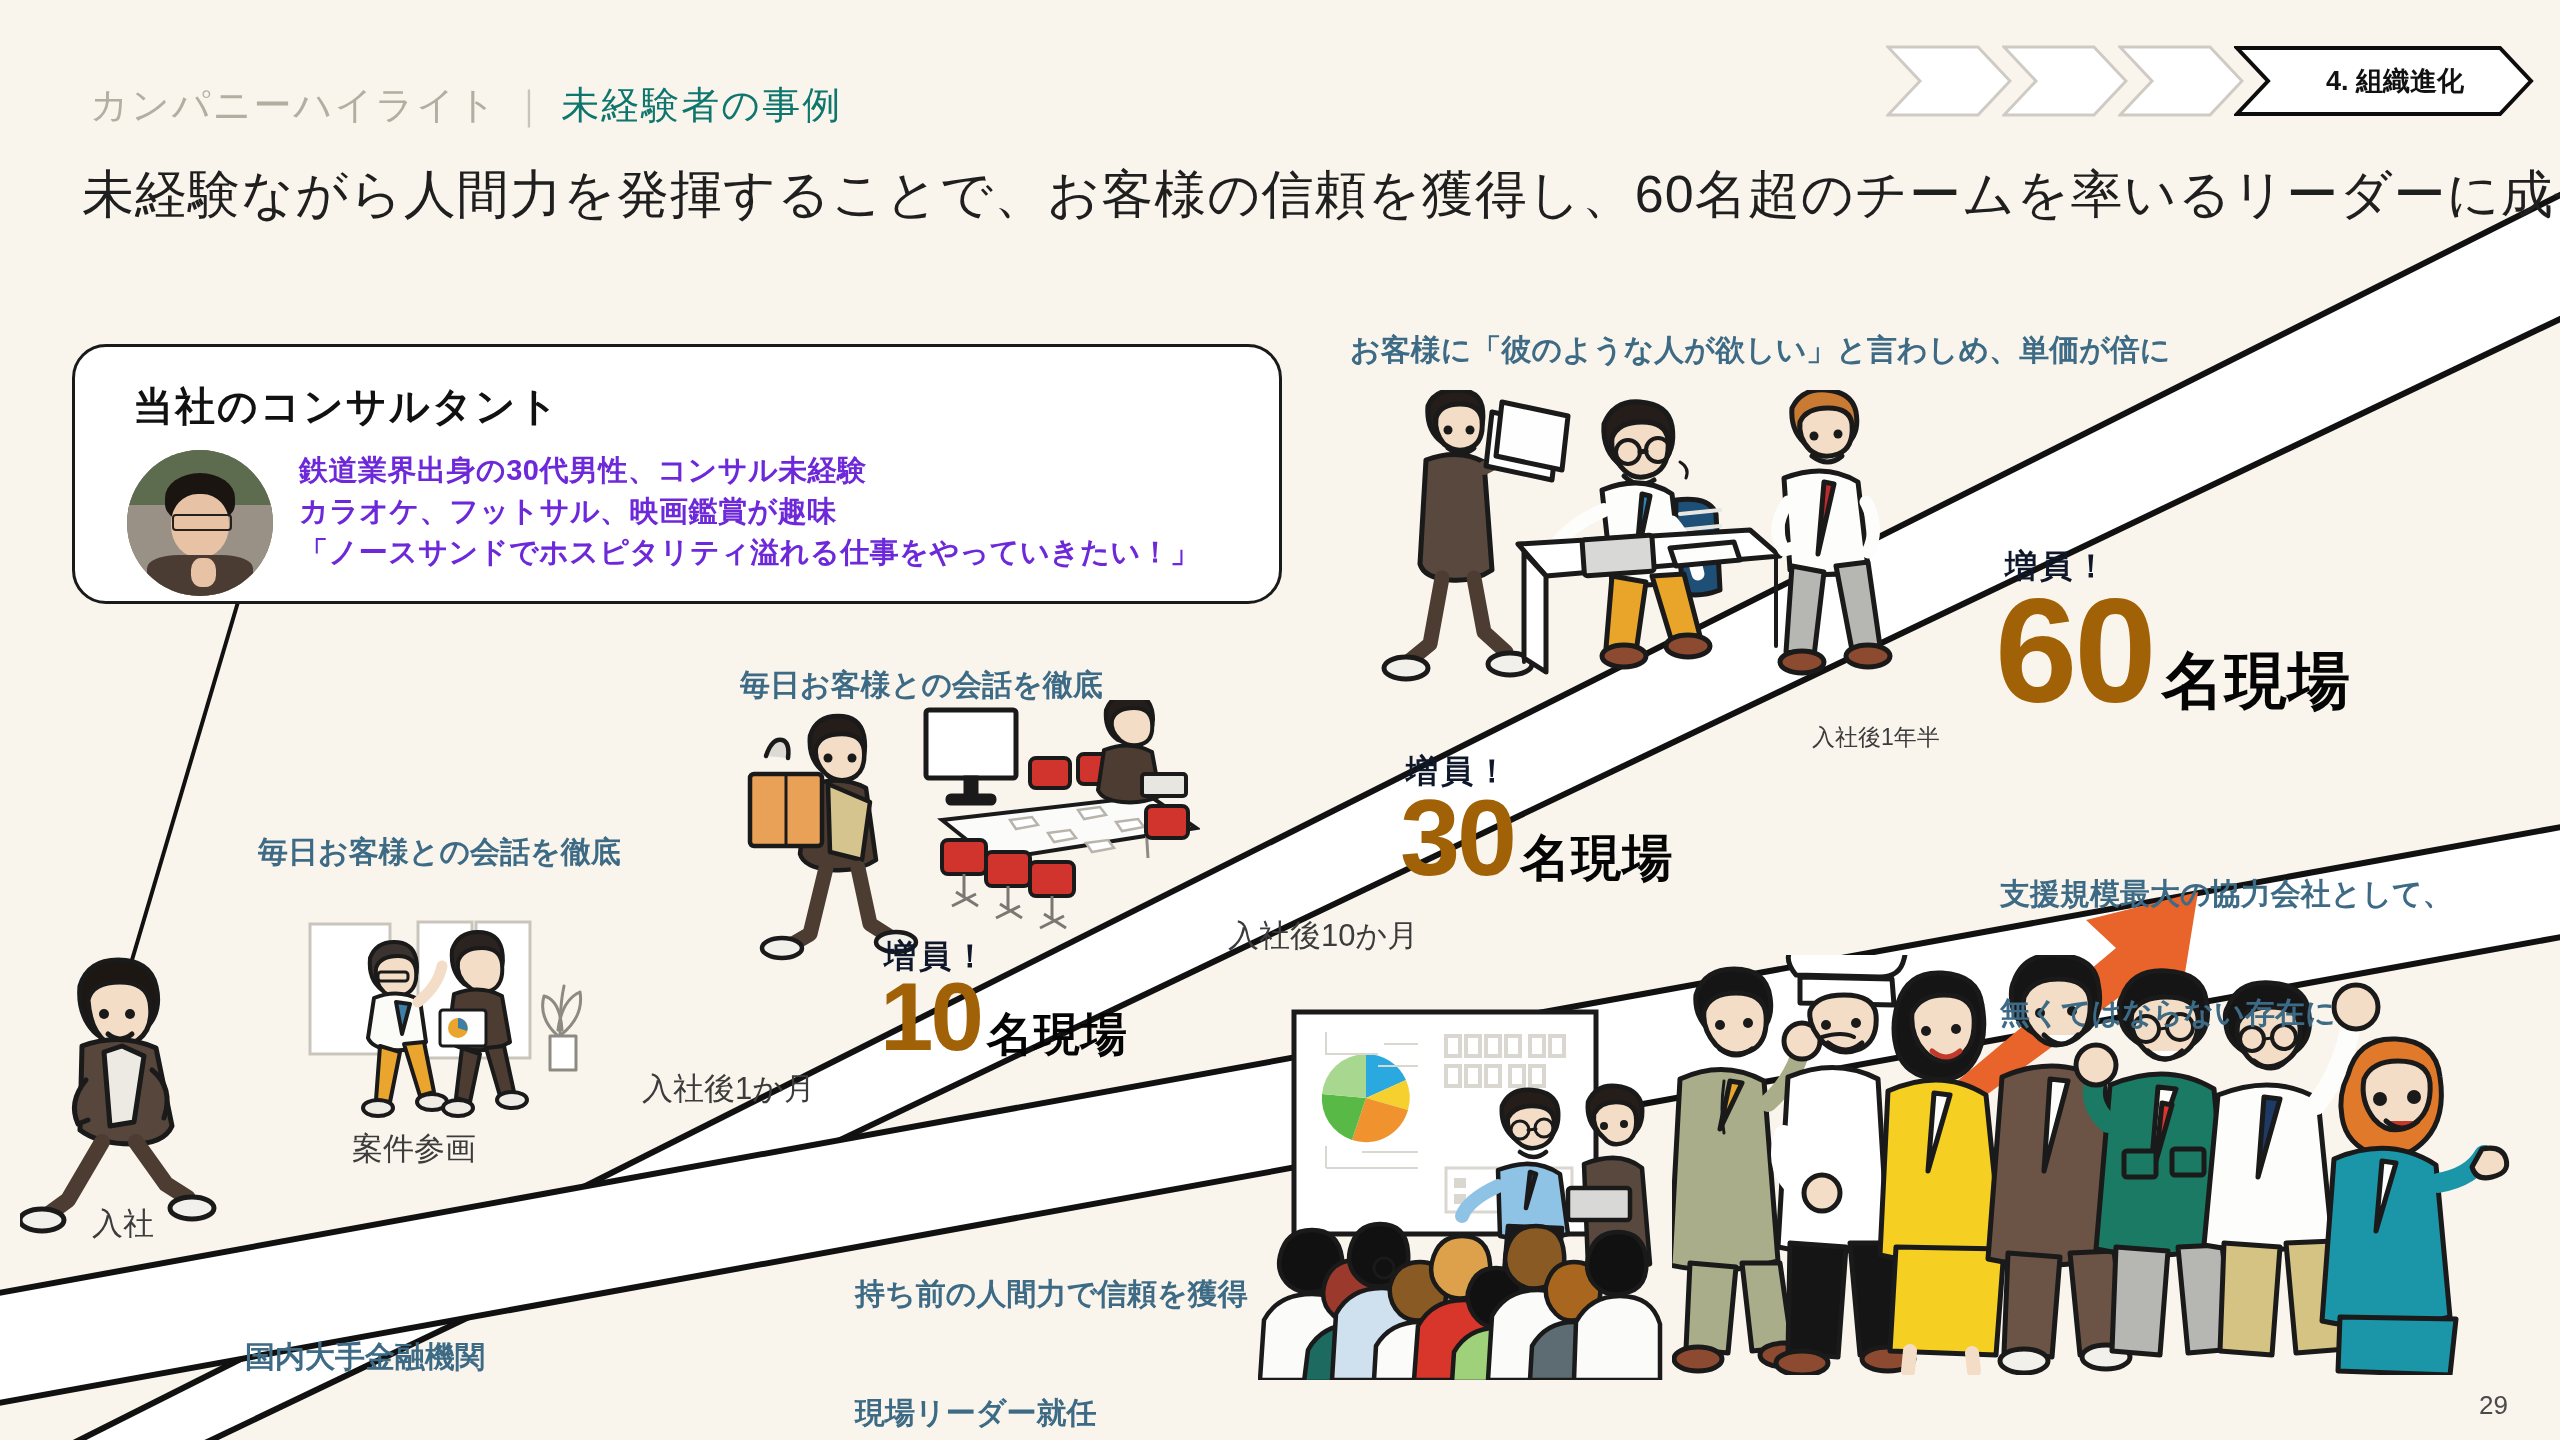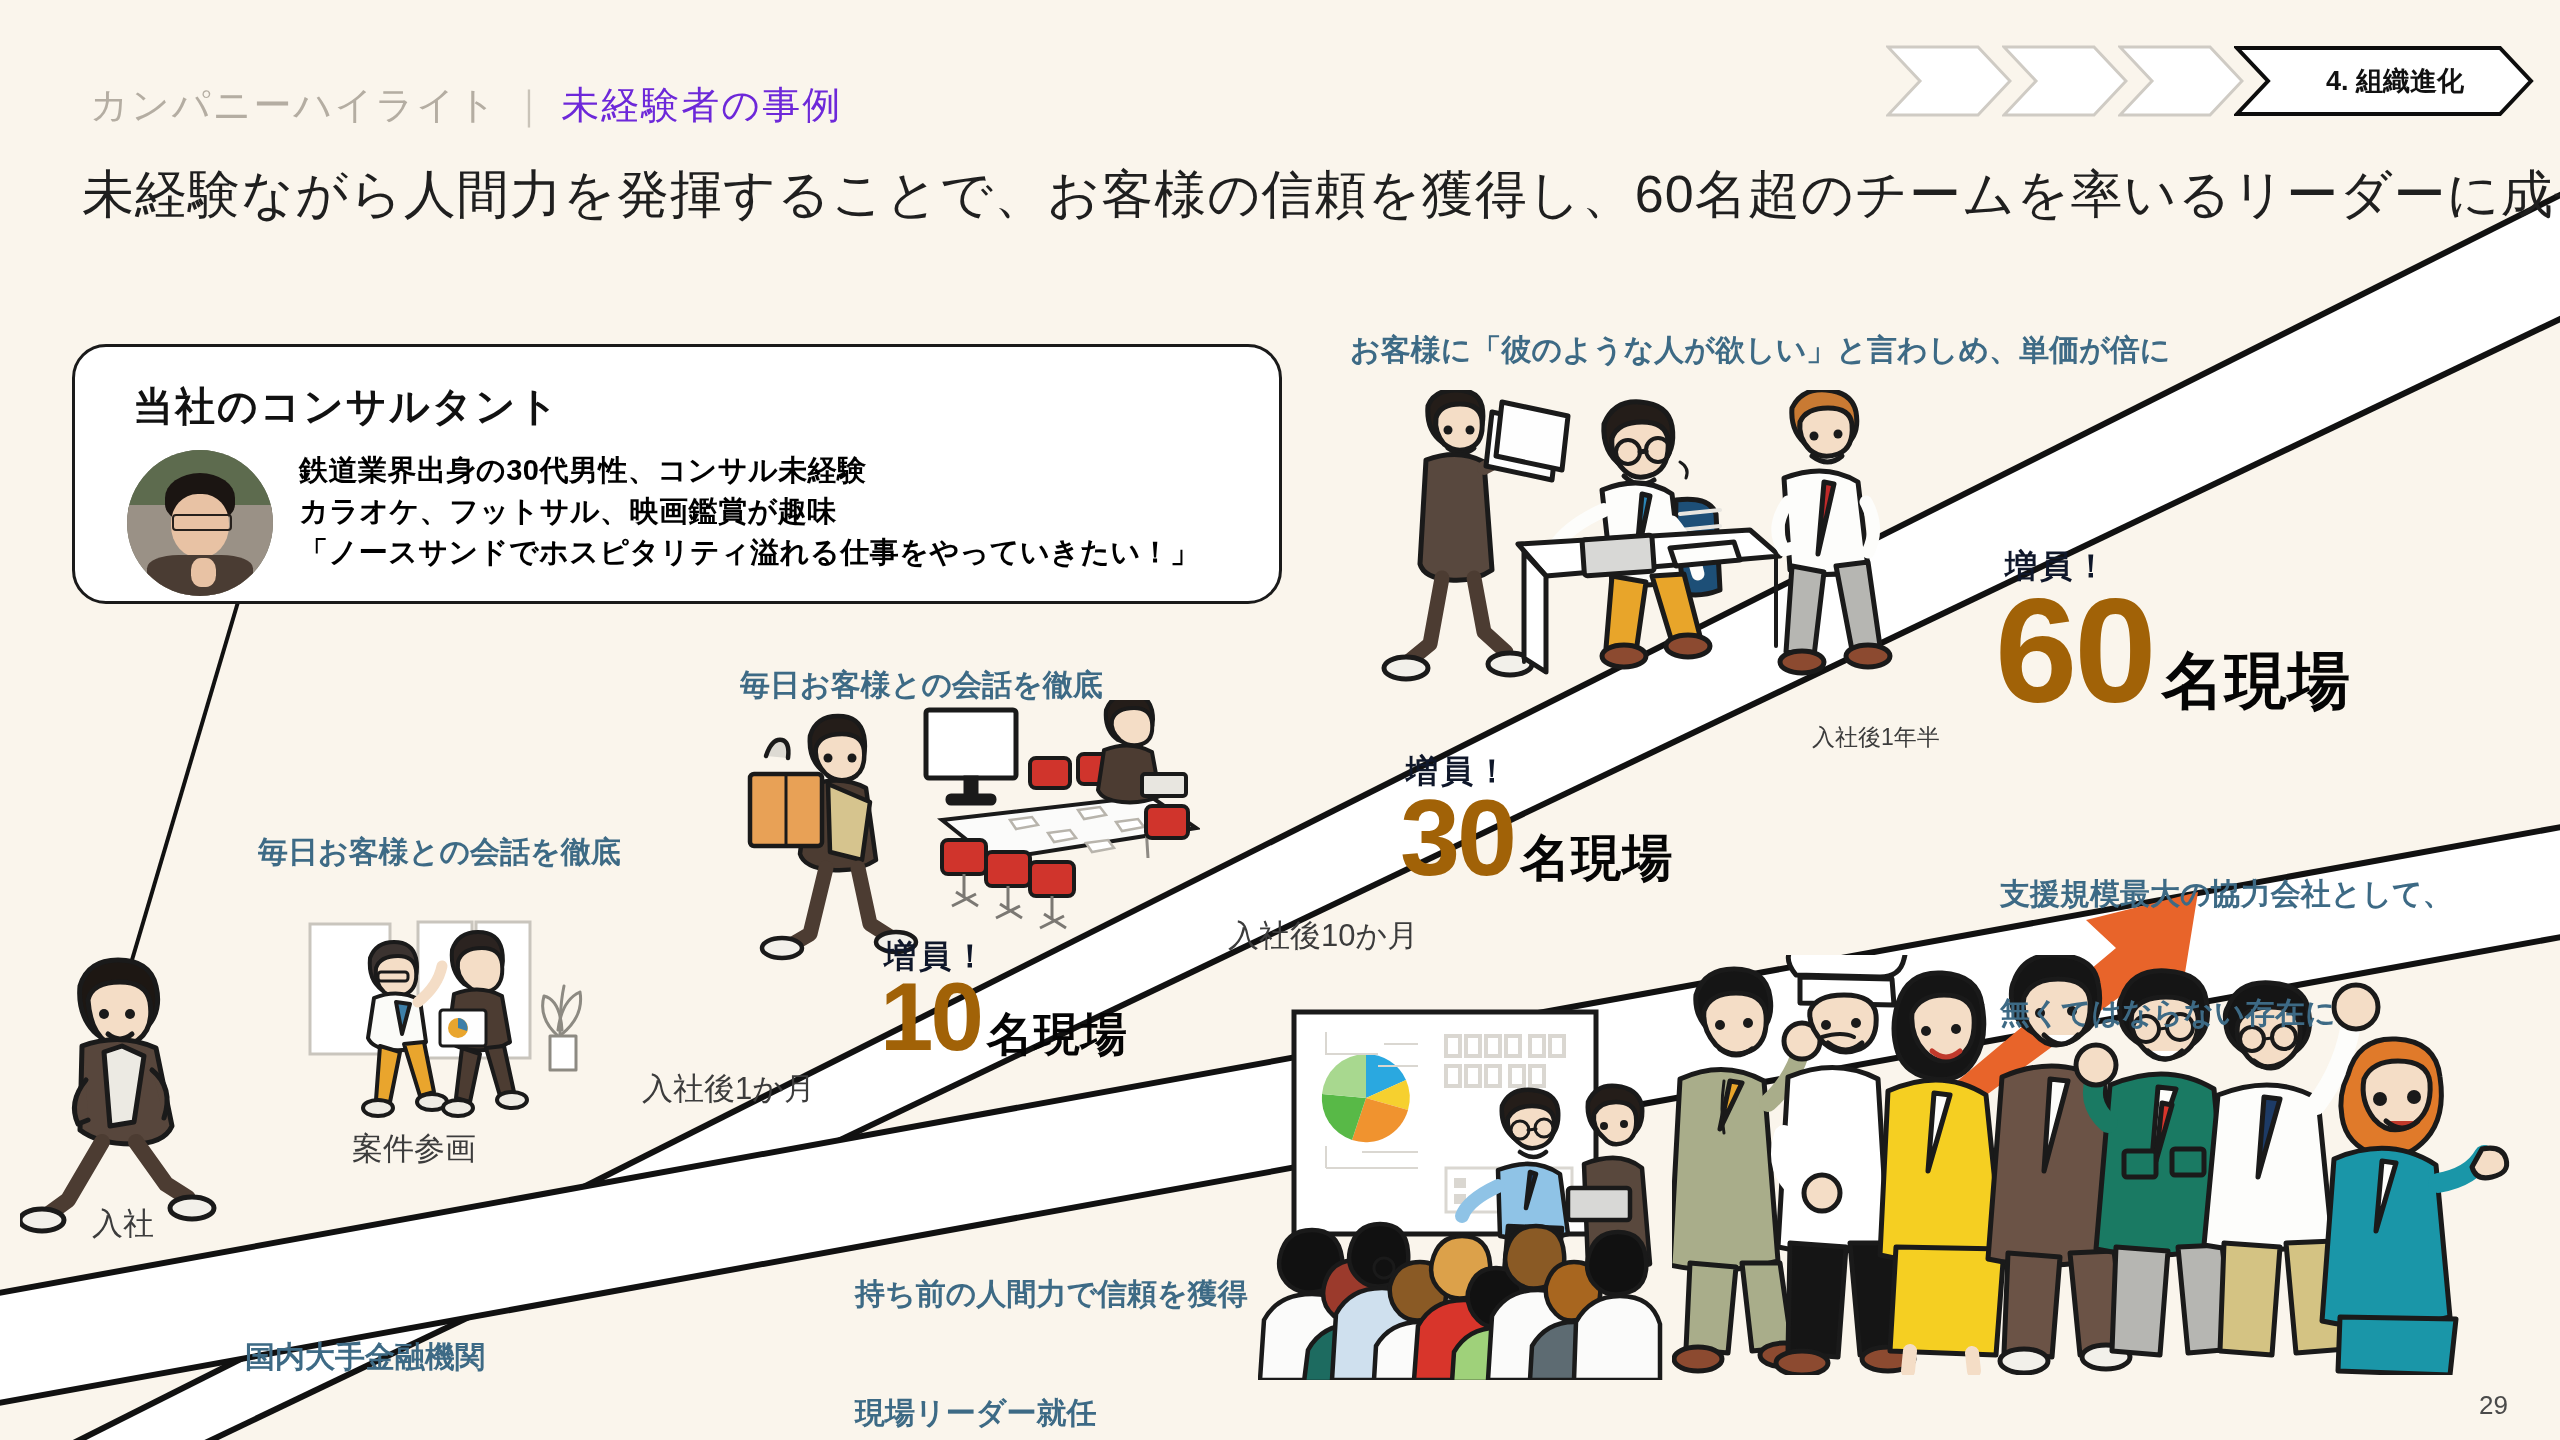--- a/index.html
+++ b/index.html
@@ -15,21 +15,21 @@
   
   .bandlayer{position:absolute;inset:0;width:2560px;height:1440px;}
 
   
   .kicker{
     position:absolute;left:90px;top:80px;
     font-size:38px;letter-spacing:2px;white-space:nowrap;
   }
   .kicker .k-light{color:#b4ada2;}
   .kicker .k-sep{color:#c9c3b8;margin:0 12px;font-weight:300;}
-  .kicker .k-dark{color:#6d28d9;}
+  .kicker .k-dark{color:#0f766e;}
 
   .headline{
     position:absolute;left:82px;top:160px;
     font-size:52px;color:#1f1f1f;letter-spacing:1px;white-space:nowrap;
     font-weight:400;
   }
 
   
   .chevnav{position:absolute;right:36px;top:44px;height:74px;display:flex;align-items:center;}
   .chev{
@@ -55,21 +55,21 @@
     width:146px;height:146px;border-radius:50%;flex:0 0 146px;
     overflow:hidden;position:relative;background:#6d6f5e;
   }
   .avatar .av-sky{position:absolute;left:0;top:0;width:100%;height:42%;background:#5d6b4e;}
   .avatar .av-wall{position:absolute;left:0;top:38%;width:100%;height:62%;background:#9a9186;}
   .avatar .av-hair{position:absolute;left:26%;top:16%;width:48%;height:34%;background:#1b1512;border-radius:50% 50% 38% 38%;}
   .avatar .av-face{position:absolute;left:30%;top:30%;width:40%;height:44%;background:#e8c2a4;border-radius:46% 46% 50% 50%;}
   .avatar .av-glass{position:absolute;left:31%;top:44%;width:38%;height:9%;border:2px solid #26201c;border-radius:4px;}
   .avatar .av-body{position:absolute;left:14%;top:72%;width:72%;height:30%;background:#4a3c33;border-radius:30% 30% 0 0;}
   .avatar .av-hand{position:absolute;left:44%;top:74%;width:17%;height:20%;background:#e8c2a4;border-radius:40%;}
-  .card-lines{font-size:29px;line-height:1.42;color:#000000;font-weight:bold;letter-spacing:0.5px;}
+  .card-lines{font-size:29px;line-height:1.42;color:#6d28d9;font-weight:bold;letter-spacing:0.5px;}
   .card-lines .quote{font-weight:bold;}
 
   
   .lbl{position:absolute;white-space:pre;}
   .blue{color:#3d6a85;font-weight:bold;}
   .gray{color:#3c3c3c;font-weight:400;}
 
   .ann-top{left:1350px;top:330px;font-size:30px;}
   .ann-steady{left:740px;top:665px;font-size:30px;}
   .ann-daily{left:258px;top:832px;font-size:30px;}

